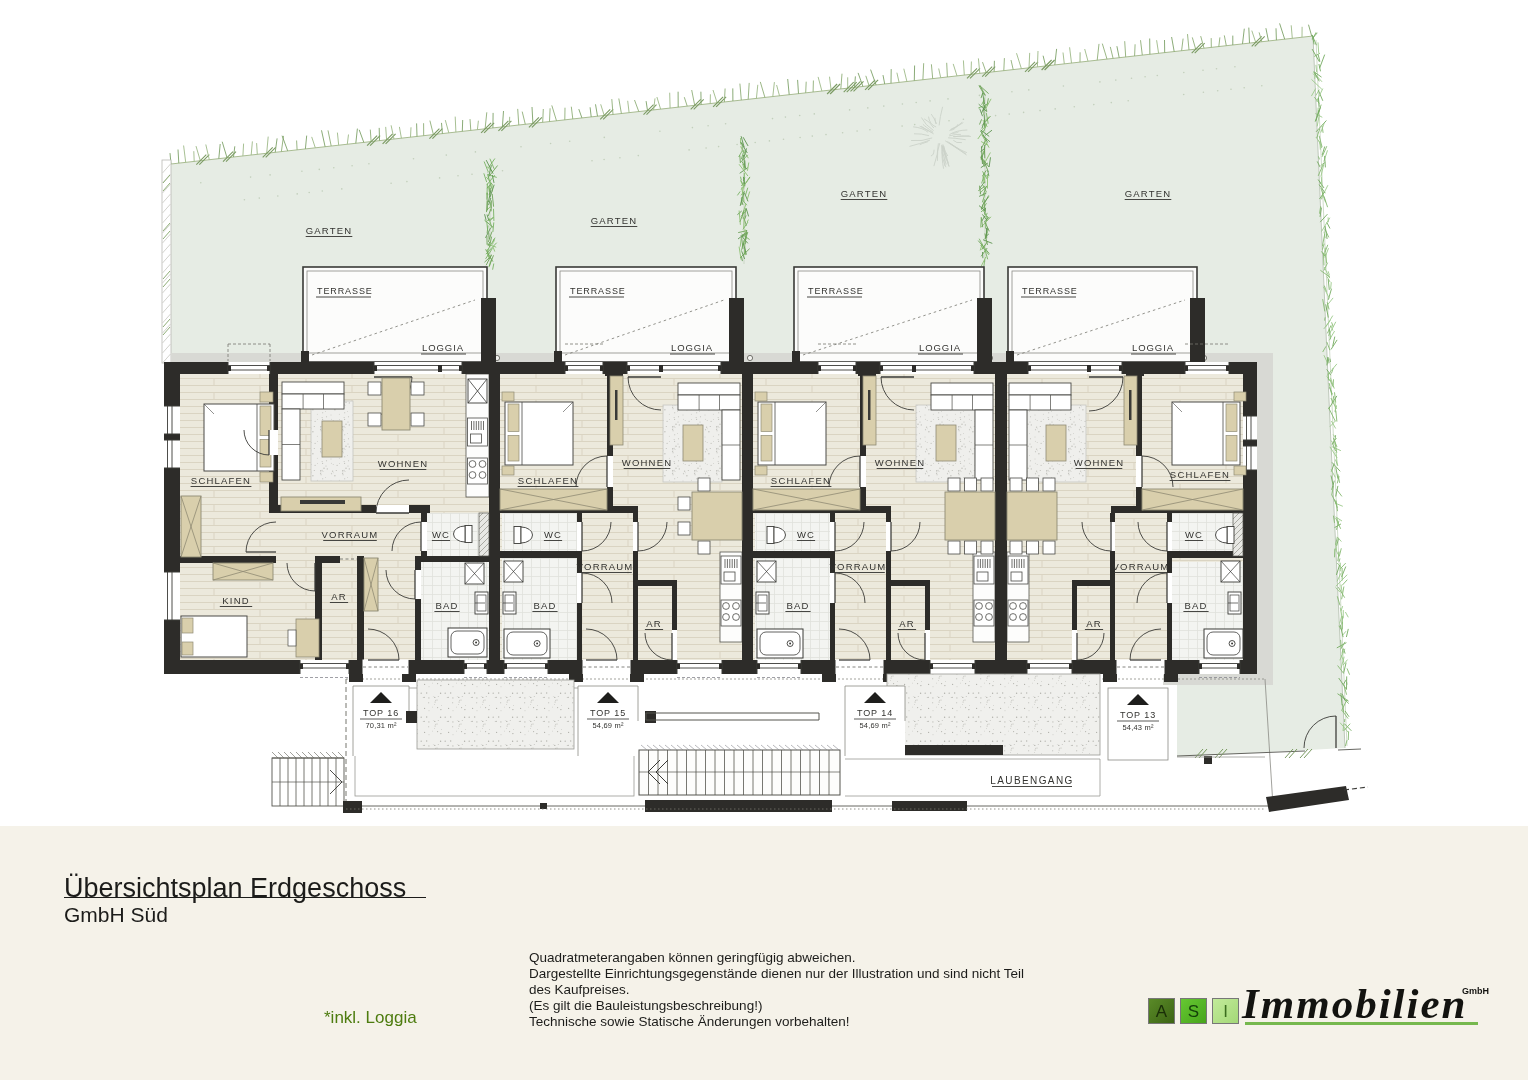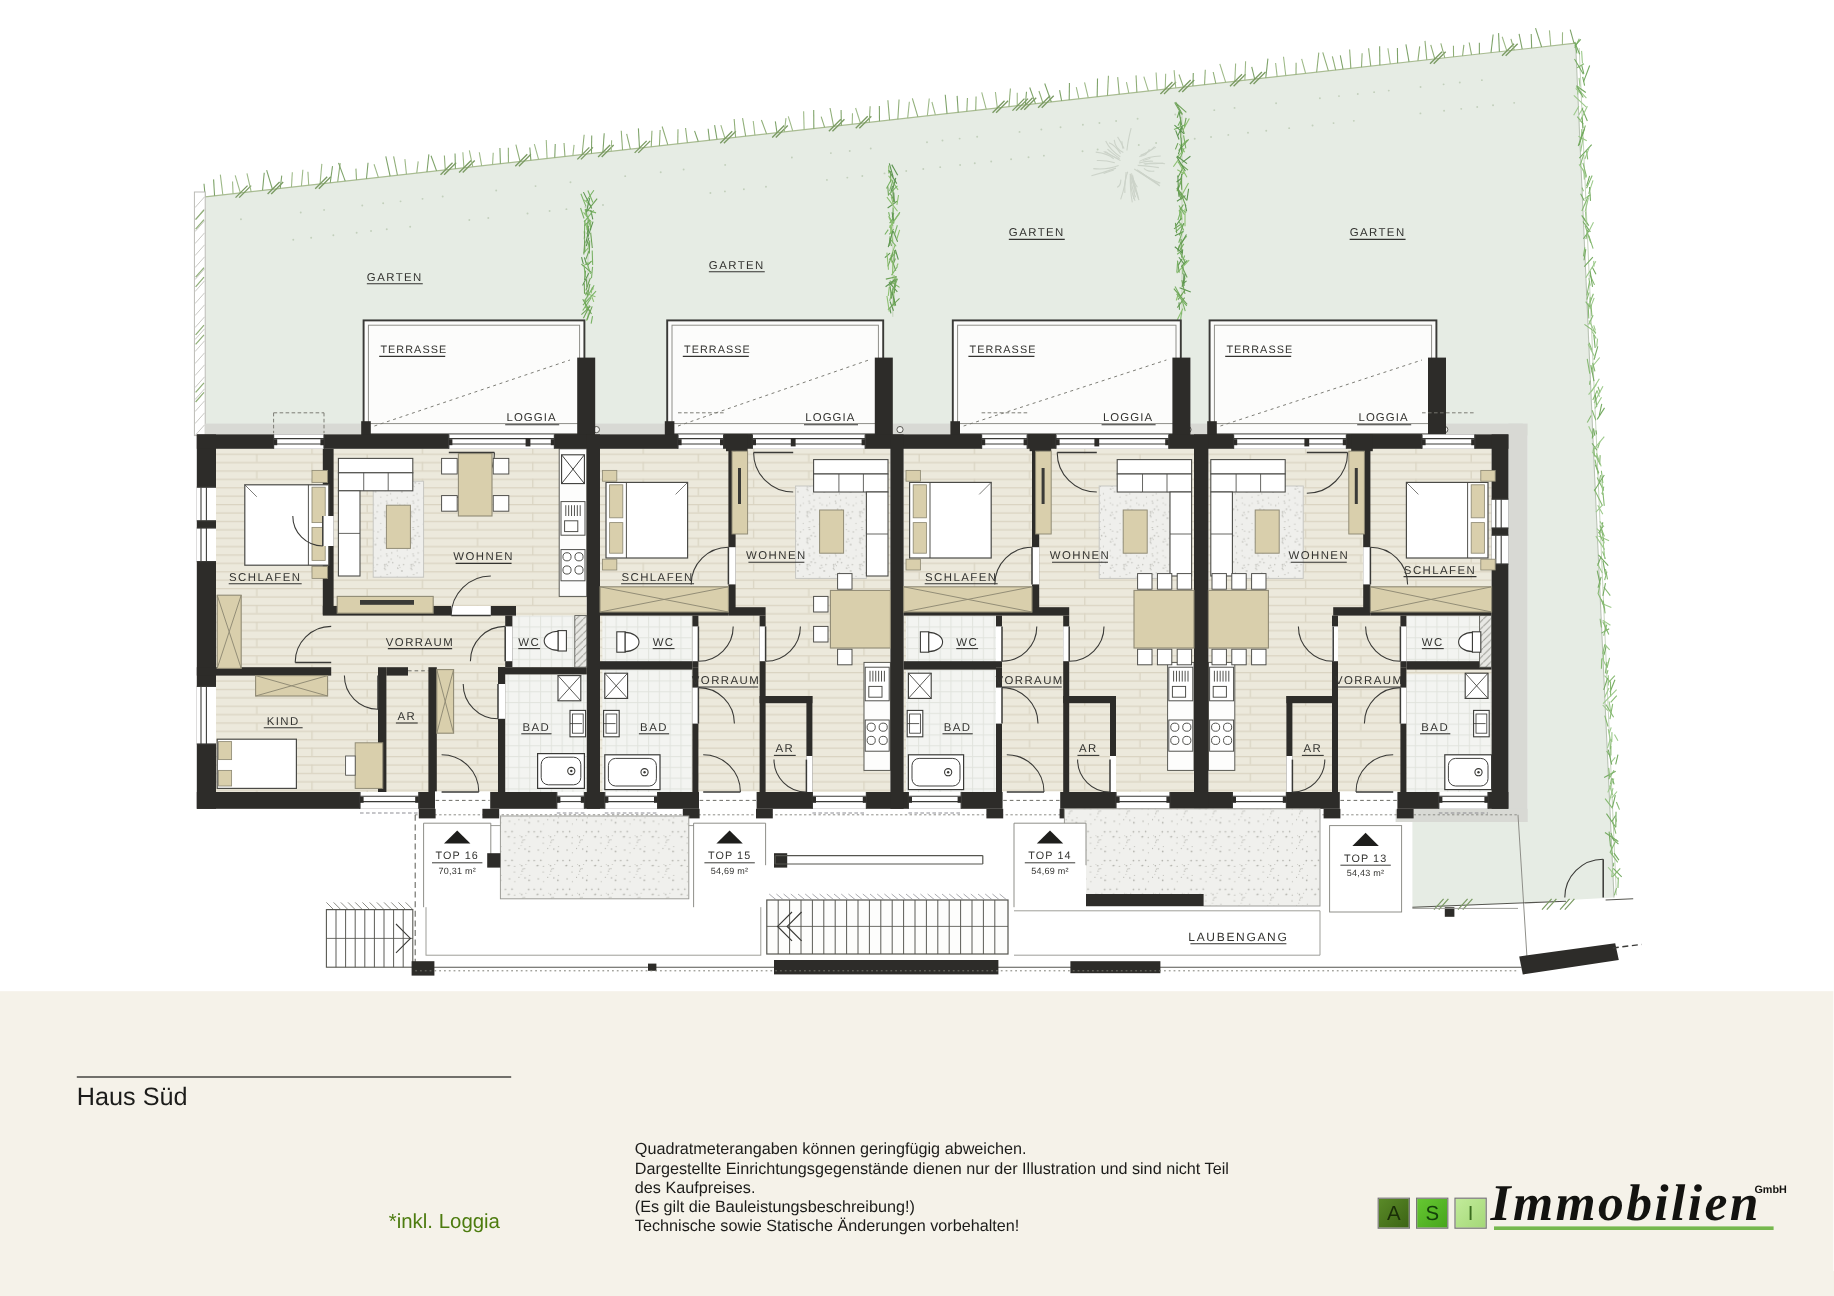--- a/index.html
+++ b/index.html
@@ -1961,23 +1961,24 @@
         <line x1="1219.0" y1="758.0" x2="1227.0" y2="749.0" stroke="#7a9a62" stroke-width="1"></line>
         <line x1="1285.0" y1="758.0" x2="1293.0" y2="749.0" stroke="#7a9a62" stroke-width="1"></line>
         <line x1="1289.0" y1="758.0" x2="1297.0" y2="749.0" stroke="#7a9a62" stroke-width="1"></line>
         <line x1="1300.0" y1="758.0" x2="1308.0" y2="749.0" stroke="#7a9a62" stroke-width="1"></line>
         <line x1="1304.0" y1="758.0" x2="1312.0" y2="749.0" stroke="#7a9a62" stroke-width="1"></line>
       </g>
 
 <line x1="1177.0" y1="757.0" x2="1265.0" y2="757.0" stroke="#9a9a94" stroke-width="0.8"></line>
 </svg>
 
+<div class="abs" style="left:64px;top:873px;font-size:27px;color:#1c1c1a;">Übersichtsplan Erdgeschoss</div>
 <div class="abs" style="left:64px;top:897px;width:362px;border-bottom:1.5px solid #1c1c1a"></div>
 
-<div class="abs" style="left:64px;top:903px;font-size:21px;color:#1c1c1a;">Haus Süd</div>
+<div class="abs" style="left:64px;top:903px;font-size:21px;color:#1c1c1a;">GmbH Süd</div>
 
 
 <div class="abs" style="left:324px;top:1008px;font-size:17px;color:#4d7c0f;">*inkl. Loggia</div>
 
 <div class="abs" style="left:529px;top:950px;width:515px;font-size:13.5px;color:#1c1c1a;line-height:16px">Quadratmeterangaben können geringfügig abweichen.<br>Dargestellte Einrichtungsgegenstände dienen nur der Illustration und sind nicht Teil<br>des Kaufpreises.<br>(Es gilt die Bauleistungsbeschreibung!)<br>Technische sowie Statische Änderungen vorbehalten!</div>
 
 <div class="abs" style="left:1148px;top:985px;width:340px;height:50px">
 <div class="abs" style="left:0px;top:13px;width:27px;height:26px;background:linear-gradient(135deg,#5a8a28,#3c6414);border:1px solid #777;text-align:center;font-size:17px;color:#1a2e08;line-height:25px">A</div>
 <div class="abs" style="left:32px;top:13px;width:27px;height:26px;background:linear-gradient(135deg,#66c832,#47a51c);border:1px solid #777;text-align:center;font-size:17px;color:#14410a;line-height:25px">S</div>
 <div class="abs" style="left:64px;top:13px;width:27px;height:26px;background:linear-gradient(135deg,#c2eb9a,#a4d878);border:1px solid #777;text-align:center;font-size:17px;color:#3a6d1e;line-height:25px">I</div>

